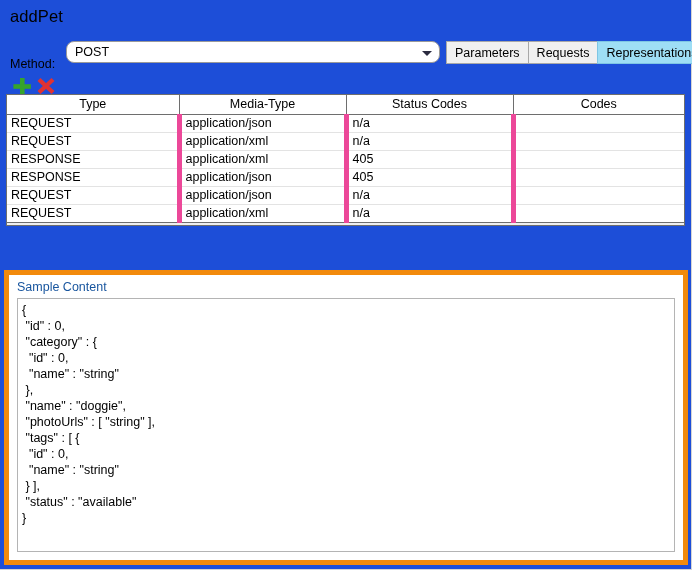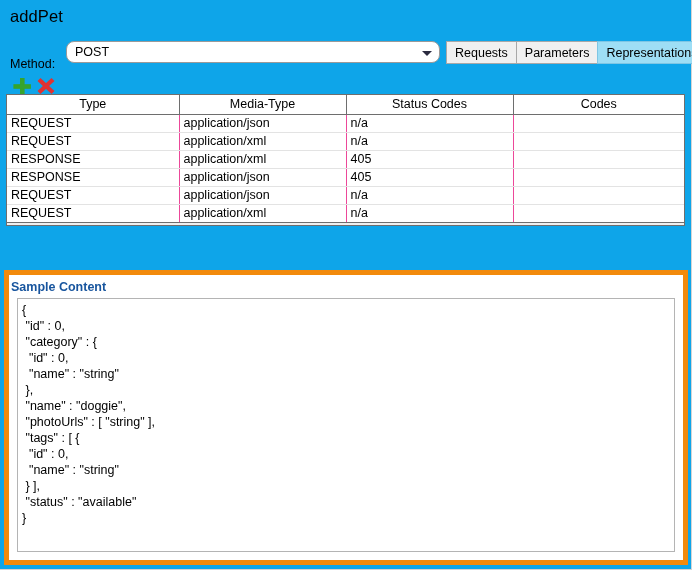--- a/index.html
+++ b/index.html
@@ -7,21 +7,21 @@
     margin: 0; padding: 0;
     width: 692px; height: 570px;
     background: #ffffff;
     font-family: "Liberation Sans", sans-serif;
     overflow: hidden;
   }
 
   #app {
     position: relative;
     width: 692px; height: 570px;
-    background: #0ea5e9;
+    background: #1d4ed8;
     border: 1px solid #d4d4d4;
     border-top: none;
     border-left: none;
   }
 
   
   .page-title {
     position: absolute;
     left: 10px; top: 7px;
     font-size: 16.5px;
@@ -138,41 +138,41 @@
     padding: 0;
   }
   table.grid thead th:last-child { border-right: none; }
 
   table.grid tbody td {
     height: 18px;
     font-size: 12.5px;
     color: #000000;
     padding: 0 0 0 4px;
     border-bottom: 1px solid #e3e3e3;
-    border-right: 1px solid #ec4899;
+    border-right: 5px solid #ec4899;
     background: #ffffff;
     white-space: nowrap;
     overflow: hidden;
   }
   table.grid tbody td:last-child { border-right: none; }
   table.grid tbody tr:last-child td { border-bottom: 1px solid #6e6e6e; }
 
   
   .highlight {
     position: absolute;
     left: 4px; top: 270px;
     width: 684px; height: 295px;
     border: 5px solid #f28a0c;
     background: #ffffff;
   }
   .sample-label {
     position: absolute;
-    left: 2px; top: 5px;
-    font-size: 12.5px;
-    font-weight: bold;
+    left: 8px; top: 5px;
+    font-size: 12.5px;
+    font-weight: normal;
     color: #18559e;
   }
   .sample-box {
     position: absolute;
     left: 8px; top: 23px;
     right: 8px; bottom: 8px;
     background: #ffffff;
     border: 1px solid #b4b4b4;
     overflow: hidden;
   }
@@ -195,22 +195,22 @@
 
   <div class="method-row">
     <span class="method-label">Method:</span>
     <div class="method-combo">
       <span class="value">POST</span>
       <span class="combo-arrow"></span>
     </div>
   </div>
 
   <div class="tabs">
+    <div class="tab">Parameters</div>
     <div class="tab">Requests</div>
-    <div class="tab">Parameters</div>
     <div class="tab active">Representations</div>
   </div>
 
   <div class="toolbar">
     <div class="tb-btn add">
       <svg width="22" height="22" viewBox="0 0 22 22">
         <rect x="9" y="3" width="4.6" height="16.5" fill="#36a42c"></rect>
         <rect x="2.4" y="9.2" width="17.5" height="4.6" fill="#36a42c"></rect>
       </svg>
     </div>

